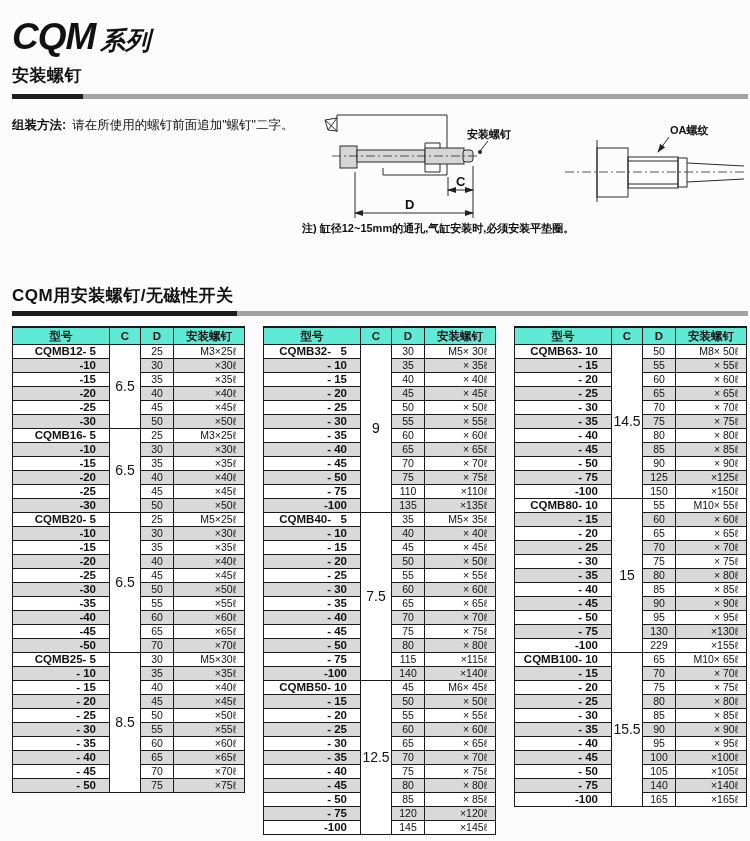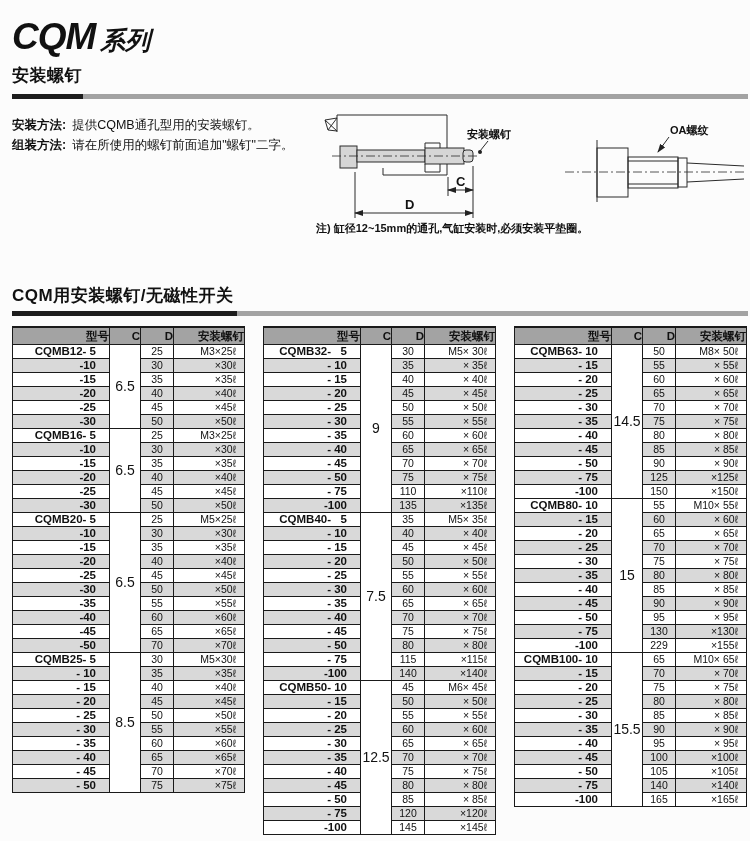--- a/index.html
+++ b/index.html
@@ -27,30 +27,30 @@
   .info{position:absolute;left:12px;top:116px;font-size:12.5px;line-height:19.5px;white-space:nowrap;}
   .info .lbl{font-weight:bold;margin-right:6px;}
   .info .example{margin-left:66px;}
   
   #diagram{position:absolute;left:292px;top:98px;}
   #diagram text{font-size:11px;fill:#111;font-weight:bold;}
   #diagram .dim{font-size:13px;}
   #diagram .ln{stroke:#2b2b2b;stroke-width:1;fill:none;}
   #diagram .fillgrey{fill:#d6d6d6;stroke:#2b2b2b;stroke-width:1;}
   #diagram .cl{stroke:#2b2b2b;stroke-width:.8;stroke-dasharray:9 3 2 3;fill:none;}
-  .diagram-note{position:absolute;left:316px;top:221px;font-size:11px;font-weight:bold;white-space:nowrap;}
+  .diagram-note{position:absolute;left:302px;top:221px;font-size:11px;font-weight:bold;white-space:nowrap;}
   
   .tbl-wrap{position:absolute;top:326px;}
   #table-0{left:12px;}
   #table-1{left:263px;}
   #table-2{left:514px;}
   table.spec{border-collapse:collapse;table-layout:fixed;background:#fff;}
   table.spec th{
-    background:#a3a3a3;border:1px solid #1a1a1a;border-top:2px solid #1a1a1a;
-    font-size:11.5px;font-weight:bold;height:16px;line-height:16px;padding:0;text-align:right;
+    background:#5eead4;border:1px solid #1a1a1a;border-top:2px solid #1a1a1a;
+    font-size:11.5px;font-weight:bold;height:16px;line-height:16px;padding:0;text-align:center;
   }
   table.spec td{
     border:1px solid #1a1a1a;height:13px;line-height:13px;padding:0;
     font-size:10.5px;overflow:hidden;background:#fff;
   }
   table.spec td.model{font-weight:bold;text-align:right;padding-right:13px;white-space:pre;font-size:11.5px;}
   table.spec td.cval{text-align:center;font-size:14px;}
   table.spec td.dval{text-align:center;}
   table.spec td.screw{text-align:right;padding-right:8px;white-space:pre;}
   table.spec td.alt{background:#d9d9d9;}
@@ -62,23 +62,20 @@
   <span class="t1">CQM</span><span class="t2">系列</span>
 </div>
 
 <div class="sec-head" id="sec1-head">安装螺钉</div>
 <div class="sec-bar" id="sec1-bar">
   <span class="dark"></span>
     <span class="grey"></span>
 </div>
 
 <div class="info">
-  <div class="line">
-    <span class="lbl">安装方法:</span><span>提供CQMB通孔型用的安装螺钉。</span>
-  </div>
   <div class="line">
     <span class="lbl">组装方法:</span><span>请在所使用的螺钉前面追加"螺钉"二字。</span>
   </div>
 </div>
 
 <svg id="diagram" width="458" height="122" viewBox="0 0 458 122">
   <defs>
     <marker id="arR" markerWidth="9" markerHeight="8" refX="8" refY="3" orient="auto">
       <path d="M0,0 L9,3 L0,6 Z" fill="#222"></path>
     </marker>

